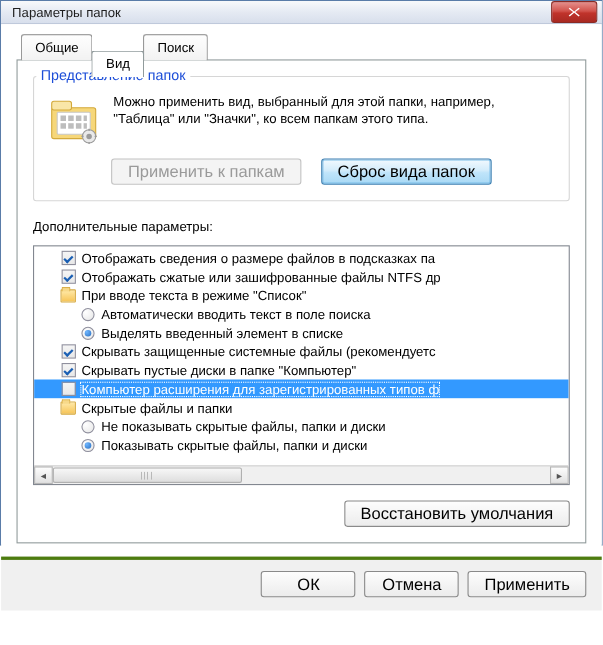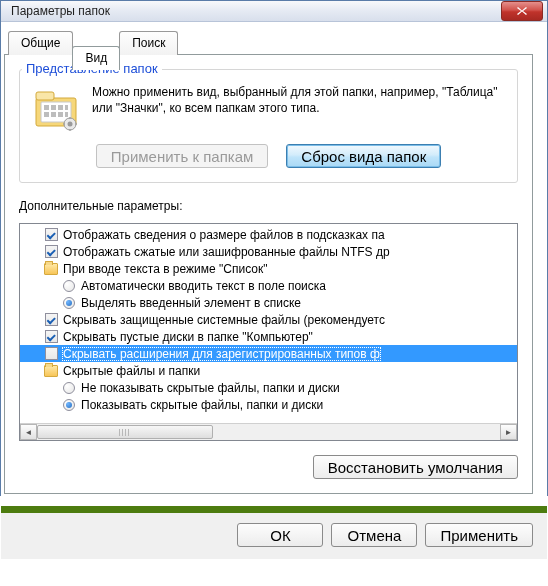--- a/index.html
+++ b/index.html
@@ -42,21 +42,21 @@
     display: flex;
     align-items: center;
     justify-content: center;
     cursor: pointer;
   }
   .close-btn svg { display: block; }
   .client {
     flex: 1;
     display: flex;
     flex-direction: column;
-    padding: 8px 14px 12px 3px;
+    padding: 8px 14px 12px 14px;
     background: #fff;
   }
   .tabs {
     display: flex;
     position: relative;
     margin-left: 4px;
     z-index: 2;
   }
   .tab {
     padding: 4px 12px;
@@ -271,21 +271,21 @@
     display: flex;
     justify-content: flex-end;
     margin-top: 4px;
   }
   .dialog-buttons {
     display: flex;
     justify-content: flex-end;
     gap: 8px;
     padding: 10px 14px 12px 14px;
     background: #f0f0f0;
-    border-top: 7px solid #4d7c0f;
+    border-top: 3px solid #4d7c0f;
   }
   .dialog-buttons .btn { min-width: 86px; }
 </style>
 </head>
 <body>
 
 <div class="window">
 
   <div class="titlebar">
     <div class="titlebar-title">Параметры папок</div>
@@ -391,21 +391,21 @@
                 <span class="ctrl">
                   <span class="checkbox checked"></span>
                 </span>
                 <span class="lbl">Скрывать пустые диски в папке "Компьютер"</span>
               </div>
               <div class="tree-row selected">
                 <span class="indent" style="width: 18px;"></span>
                 <span class="ctrl">
                   <span class="checkbox"></span>
                 </span>
-                <span class="lbl">Скрывать расширения для зарегистрированных типов ф</span>
+                <span class="lbl">Компьютер расширения для зарегистрированных типов ф</span>
               </div>
               <div class="tree-row">
                 <span class="indent" style="width: 18px;"></span>
                 <span class="ctrl">
                   <span class="folder-sm"></span>
                 </span>
                 <span class="lbl">Скрытые файлы и папки</span>
               </div>
               <div class="tree-row">
                 <span class="indent" style="width: 36px;"></span>

